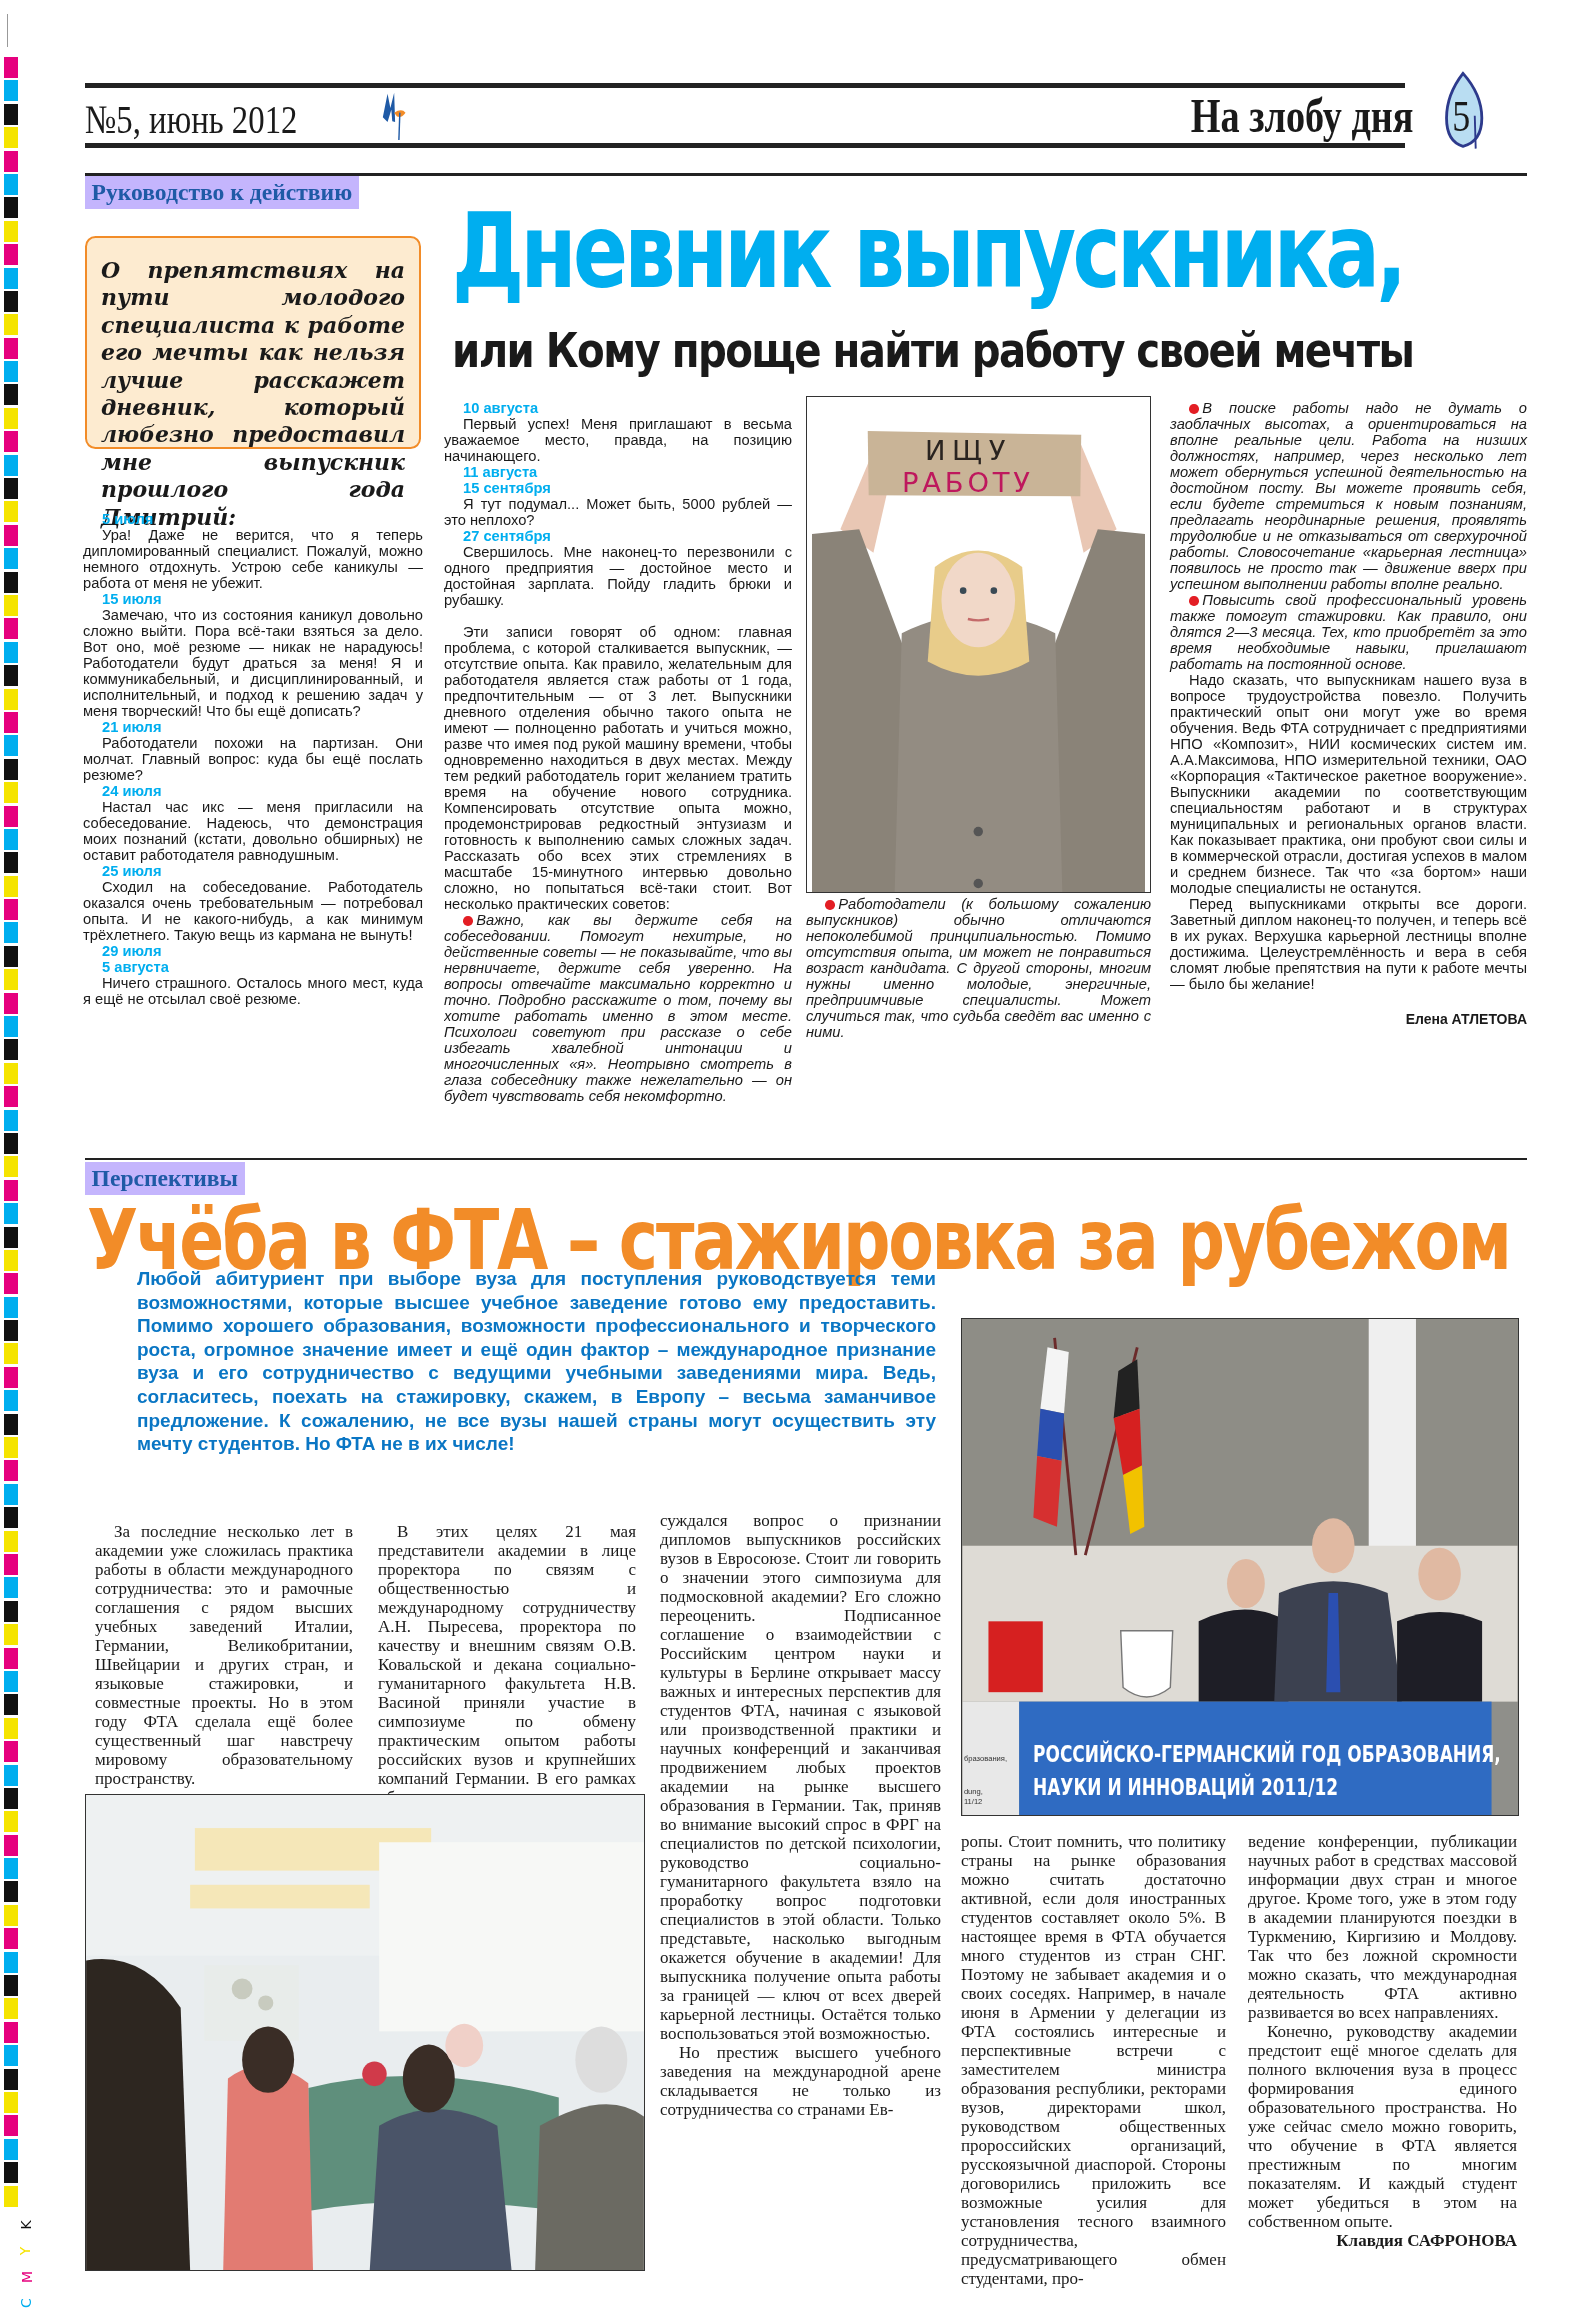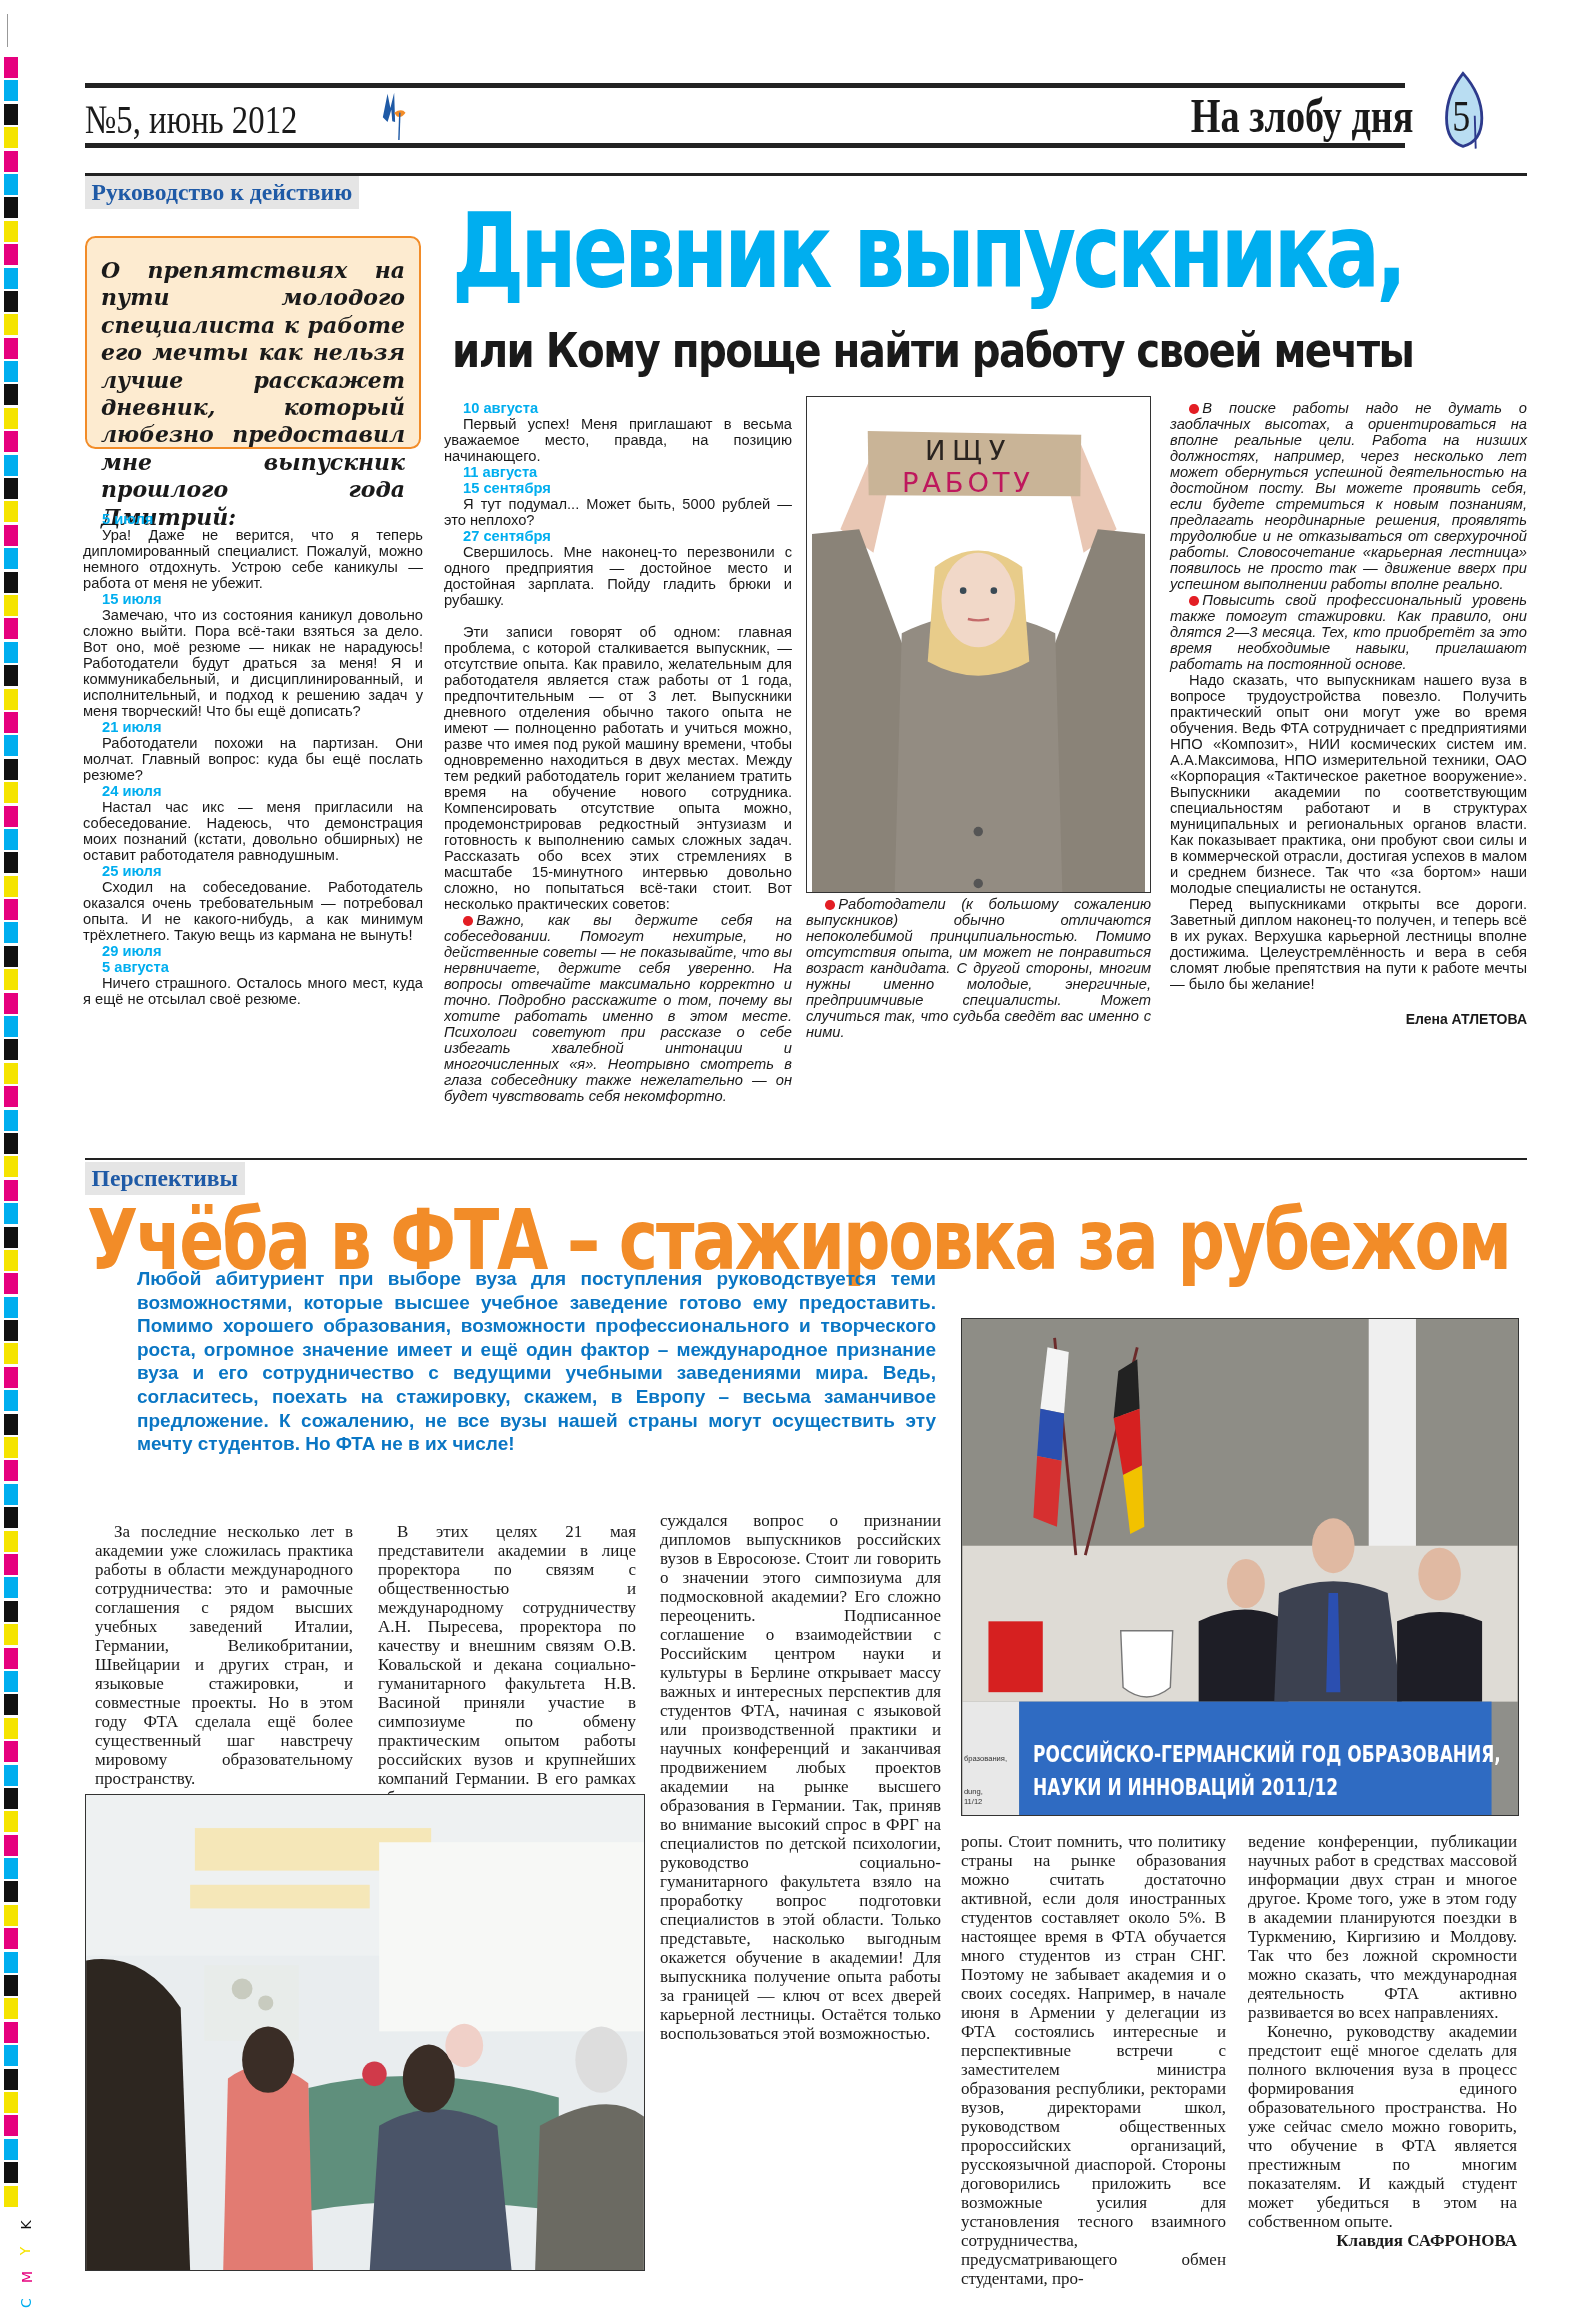--- a/index.html
+++ b/index.html
@@ -12,21 +12,21 @@
   .reg-mark { left:0; top:14px; width:6.6px; height:33px; border-right:0.9px solid #999; }
   .cmyk-letter { left:21px; font-size:14px; font-family:"DejaVu Sans", sans-serif; transform:rotate(-90deg); }
 
   
   .rule { background:#222; height:4.7px; }
   .issue { left:85px; top:95px; font-family:"Liberation Serif", serif; font-size:41px; transform:scaleX(0.8); transform-origin:left; white-space:nowrap; }
   .logo { left:378px; top:89px; width:38px; height:52px; }
   .section-title { right:175px; top:87px; font-family:"Liberation Serif", serif; font-weight:bold; font-size:49px; transform:scaleX(0.78); transform-origin:right; white-space:nowrap; }
   .page-num { left:1437px; top:71px; width:52px; height:80px; }
 
-  .rubric { background:#e5e5e5; color:#1f5aa6; font-family:"Liberation Serif", serif; font-weight:bold; font-size:23.6px; padding:2.8px 6.6px; white-space:nowrap; }
+  .rubric { background:#c4b5fd; color:#1f5aa6; font-family:"Liberation Serif", serif; font-weight:bold; font-size:23.6px; padding:2.8px 6.6px; white-space:nowrap; }
 
   
   .h1-blue { left:452px; top:199px; color:#00aeef; font-family:"DejaVu Sans", sans-serif; font-weight:bold; font-size:104px; line-height:1; letter-spacing:-4.7px; transform:scaleX(0.78); transform-origin:left; white-space:nowrap; }
   .h1-sub { left:452px; top:322px; font-family:"DejaVu Sans", sans-serif; font-weight:bold; font-size:48px; letter-spacing:-1.9px; transform:scaleX(0.84); transform-origin:left; white-space:nowrap; }
 
   .lead-box { left:85px; top:236px; width:336px; height:213px; background:#fdebd0; border:2.8px solid #f28c28; border-radius:10.4px; box-sizing:border-box; padding:19px 14px; }
   .lead-box p { margin:0; font-family:"DejaVu Serif", serif; font-style:italic; font-weight:bold; font-size:22px; line-height:27.4px; text-align:justify; }
 
   .col { font-family:"Liberation Sans", sans-serif; font-size:14.7px; line-height:16px; text-align:justify; transform-origin:left top; }
   .col p { margin:0; text-indent:19px; }
@@ -279,20 +279,21 @@
 </div>
 
 <div class="abs serif-col" style="left:95px;top:1522px;width:258px;">
     <p>За последние несколько лет в академии уже сложилась практика работы в области международного сотрудничества: это и рамочные соглашения с рядом высших учебных заведений Италии, Германии, Великобритании, Швейцарии и других стран, и языковые стажировки, и совместные проекты. Но в этом году ФТА сделала ещё более существенный шаг навстречу мировому образовательному пространству.</p>
   </div>
 <div class="abs serif-col" style="left:378px;top:1522px;width:258px;">
     <p>В этих целях 21 мая представители академии в лице проректора по связям с общественностью и международному сотрудничеству А.Н. Пыресева, проректора по качеству и внешним связям О.В. Ковальской и декана социально-гуманитарного факультета Н.В. Васиной приняли участие в симпозиуме по обмену практическим опытом работы российских вузов и крупнейших компаний Германии. В его рамках об-</p>
   </div>
 <div class="abs serif-col" style="left:660px;top:1511px;width:281px;">
   <p style="text-indent:0">суждался вопрос о признании дипломов выпускников российских вузов в Евросоюзе. Стоит ли говорить о значении этого симпозиума для подмосковной академии? Его сложно переоценить. Подписанное соглашение о взаимодействии с Российским центром науки и культуры в Берлине открывает массу важных и интересных перспектив для студентов ФТА, начиная с языковой или производственной практики и научных конференций и заканчивая продвижением любых проектов академии на рынке высшего образования в Германии. Так, приняв во внимание высокий спрос в ФРГ на специалистов по детской психологии, руководство социально-гуманитарного факультета взяло на проработку вопрос подготовки специалистов в этой области. Только представьте, насколько выгодным окажется обучение в академии! Для выпускника получение опыта работы за границей — ключ от всех дверей карьерной лестницы. Остаётся только воспользоваться этой возможностью.</p>
+  <p>Но престиж высшего учебного заведения на международной арене складывается не только из сотрудничества со странами Ев-</p>
 </div>
 <div class="abs serif-col" style="left:961px;top:1832px;width:265px;">
     <p style="text-indent:0">ропы. Стоит помнить, что политику страны на рынке образования можно считать достаточно активной, если доля иностранных студентов составляет около 5%. В настоящее время в ФТА обучается много студентов из стран СНГ. Поэтому не забывает академия и о своих соседях. Например, в начале июня в Армении у делегации из ФТА состоялись интересные и перспективные встречи с заместителем министра образования республики, ректорами вузов, директорами школ, руководством общественных пророссийских организаций, русскоязычной диаспорой. Стороны договорились приложить все возможные усилия для установления тесного взаимного сотрудничества, предусматривающего обмен студентами, про-</p>
   </div>
 <div class="abs serif-col" style="left:1248px;top:1832px;width:269px;">
   <p style="text-indent:0">ведение конференции, публикации научных работ в средствах массовой информации двух стран и многое другое. Кроме того, уже в этом году в академии планируются поездки в Туркмению, Киргизию и Молдову. Так что без ложной скромности можно сказать, что международная деятельность ФТА активно развивается во всех направлениях.</p>
   <p>Конечно, руководству академии предстоит ещё многое сделать для полного включения вуза в процесс формирования единого образовательного пространства. Но уже сейчас смело можно говорить, что обучение в ФТА является престижным по многим показателям. И каждый студент может убедиться в этом на собственном опыте.</p>
   <div class="author2">Клавдия САФРОНОВА</div>
 </div>
 

